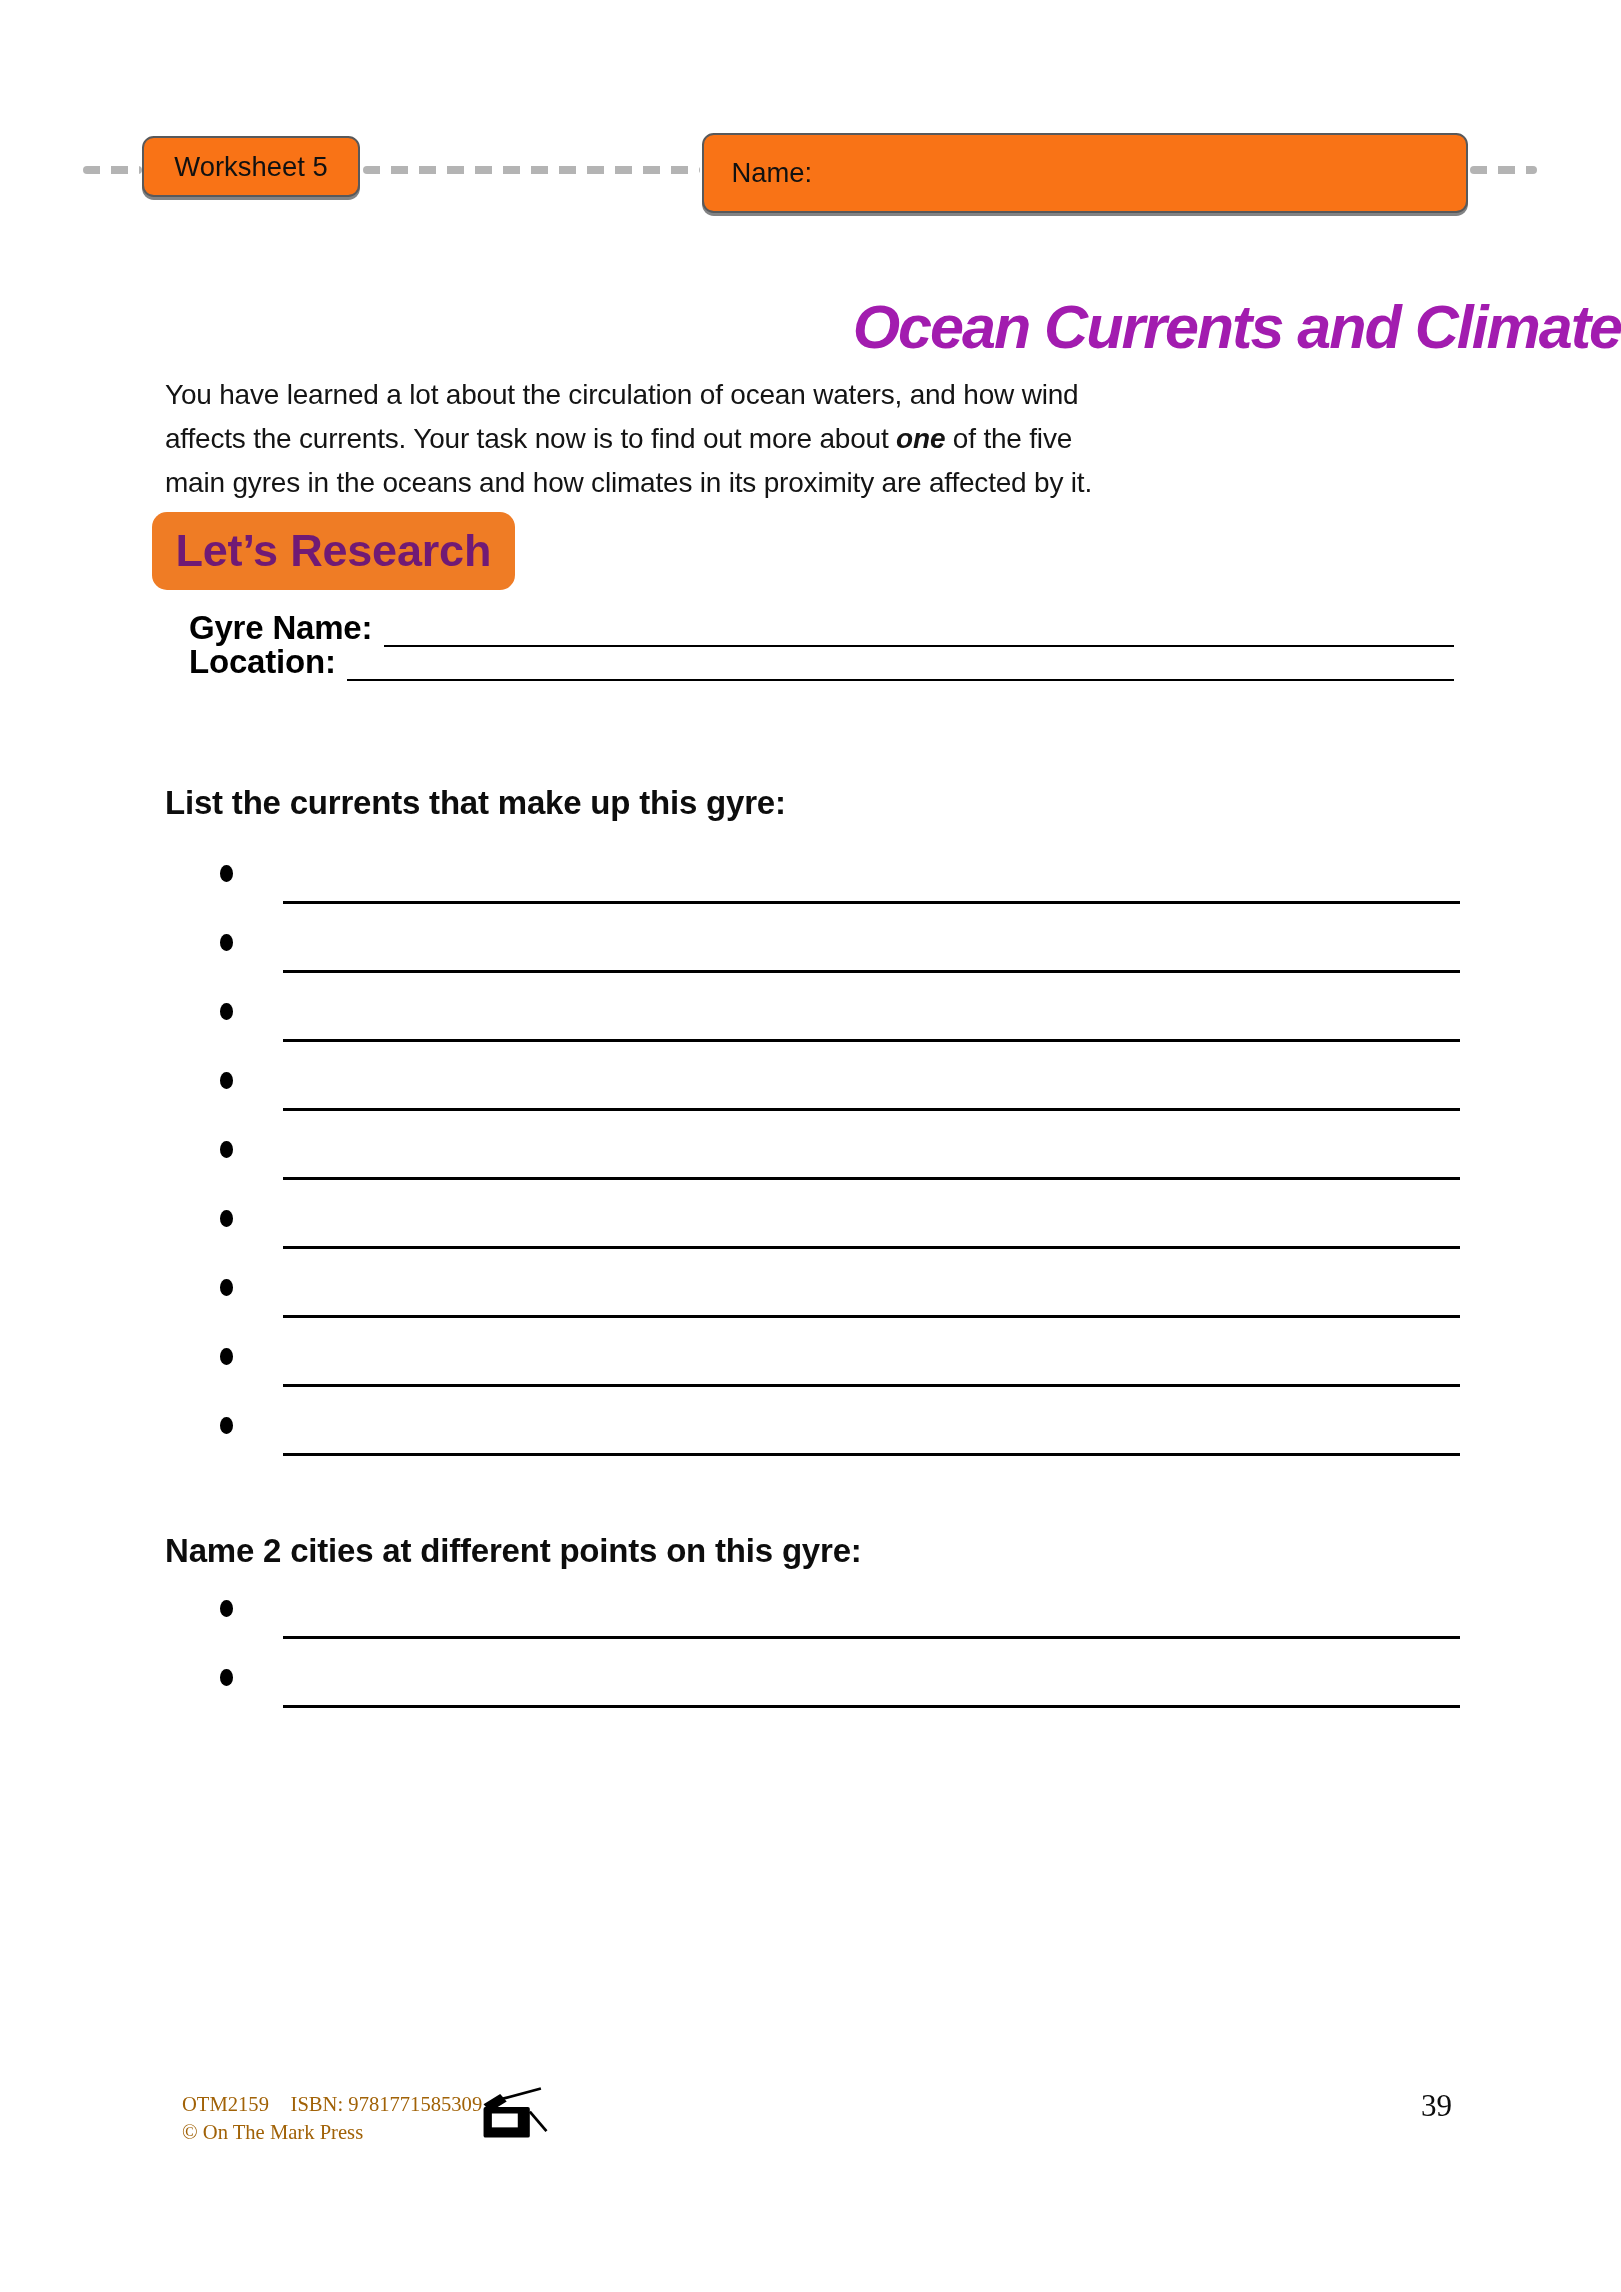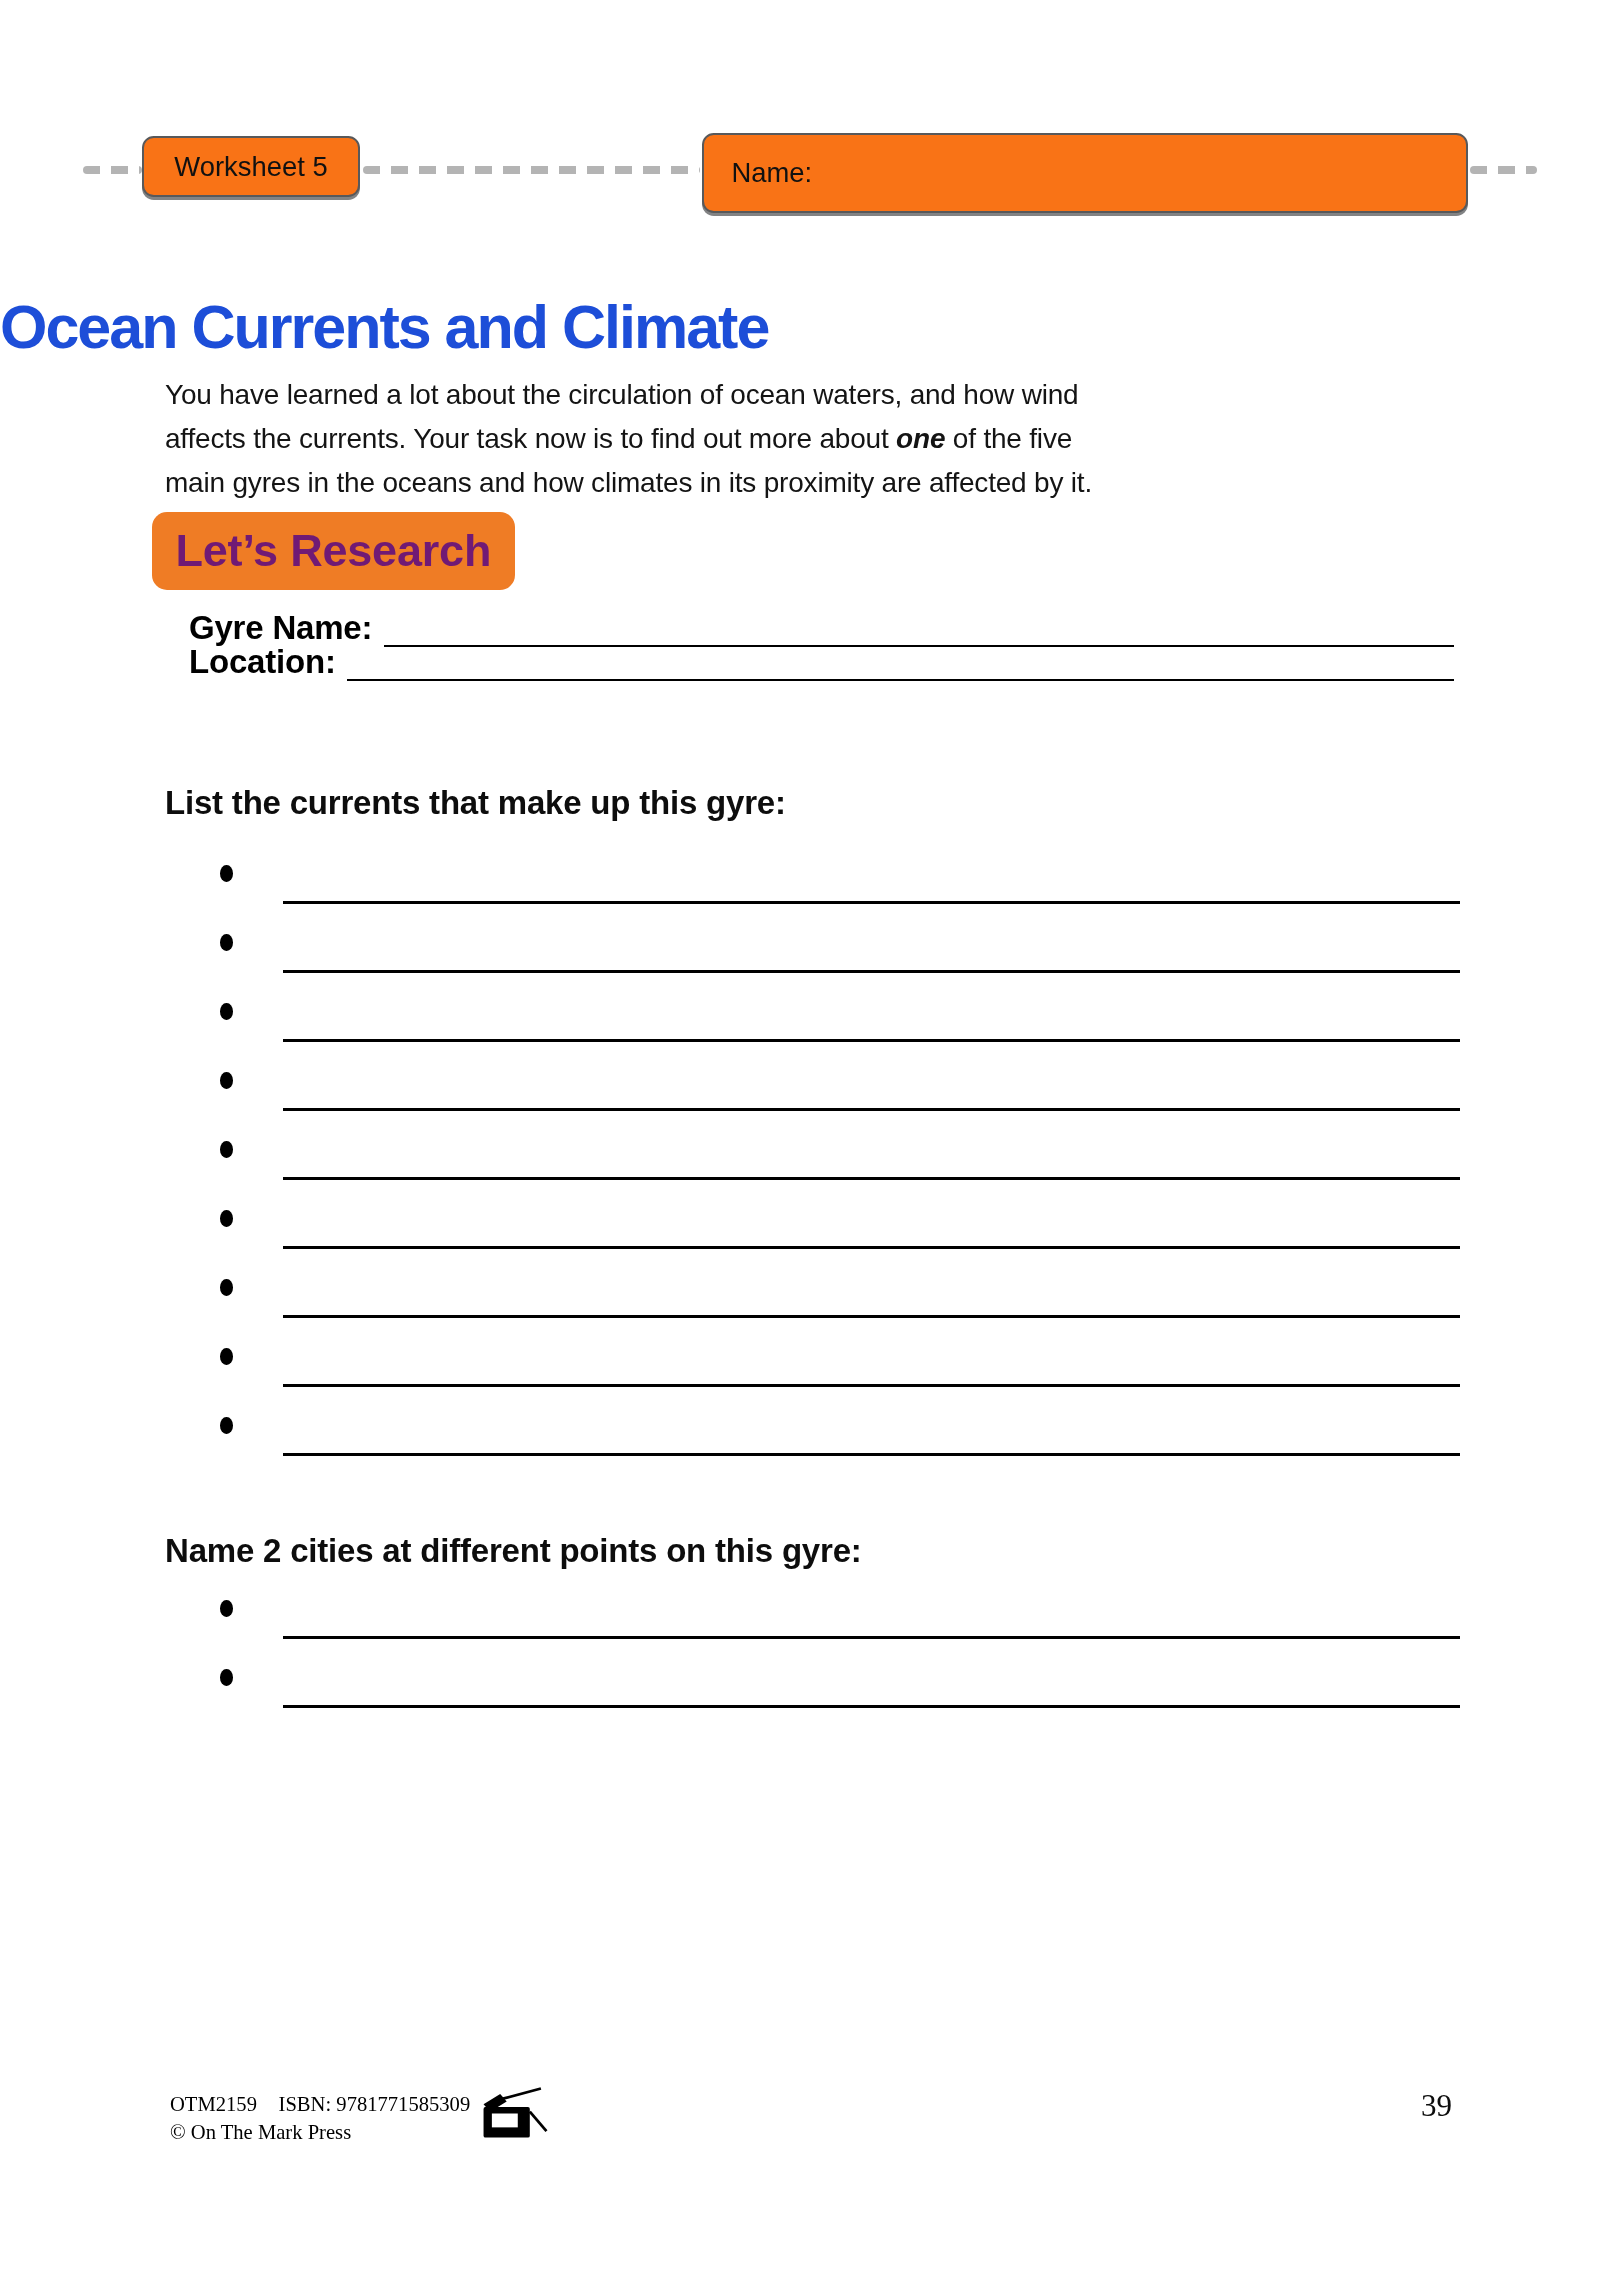--- a/index.html
+++ b/index.html
@@ -30,23 +30,24 @@
     display:flex;align-items:center;
     font-size:27.4px;font-weight:500;color:#111;
     box-sizing:border-box;
   }
   .worksheet-box{left:142px;top:136px;width:218px;height:61px;justify-content:center;}
   .name-box{left:702px;top:133px;width:766px;height:80px;padding-left:27.4px;}
 
   
   .title{
     position:absolute;left:0;top:251px;width:100%;
-    text-align:left;
+    text-align:right;
     font-size:61px;font-weight:800;letter-spacing:-2px;
-    color:#1d4ed8;
+    color:#a21caf;
+    font-style:italic;
   }
   .intro{
     position:absolute;left:165px;top:345px;width:1304px;
     font-size:28px;line-height:44px;color:#141414;
     letter-spacing:-0.2px;
   }
   .intro .em{font-weight:800;font-style:italic;}
 
   
   .badge{
@@ -85,23 +86,23 @@
     position:absolute;left:2px;bottom:22.5px;
     width:12.7px;height:16.7px;background:#000;border-radius:50%;
   }
   .blank-row .rule{
     position:absolute;left:65px;right:0;bottom:0;
     border-bottom:3.9px solid #000;
   }
 
   
   .footer-info{
-    position:absolute;left:170px;top:2090px;
+    position:absolute;left:182px;top:2090px;
     font-family:"Liberation Serif", serif;
-    font-size:20.6px;line-height:28px;color:#000000;
+    font-size:20.6px;line-height:28px;color:#a16207;
   }
   .footer-info .isbn{margin-left:21.6px;}
   .copier{position:absolute;left:478px;top:2082px;width:74px;height:63px;}
   .page-num{
     position:absolute;right:169px;top:2088px;
     font-family:"Liberation Serif", serif;
     font-size:31px;color:#0d0d0d;
   }
 </style>
 </head>

